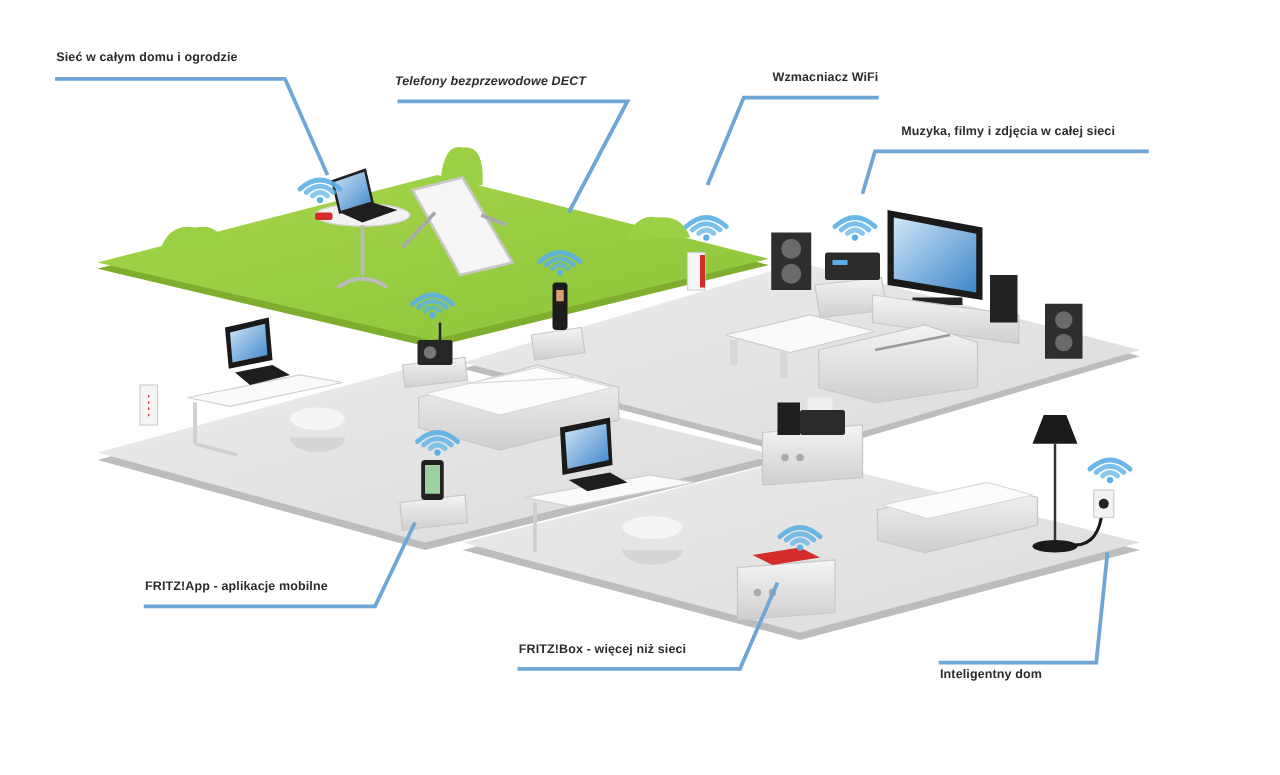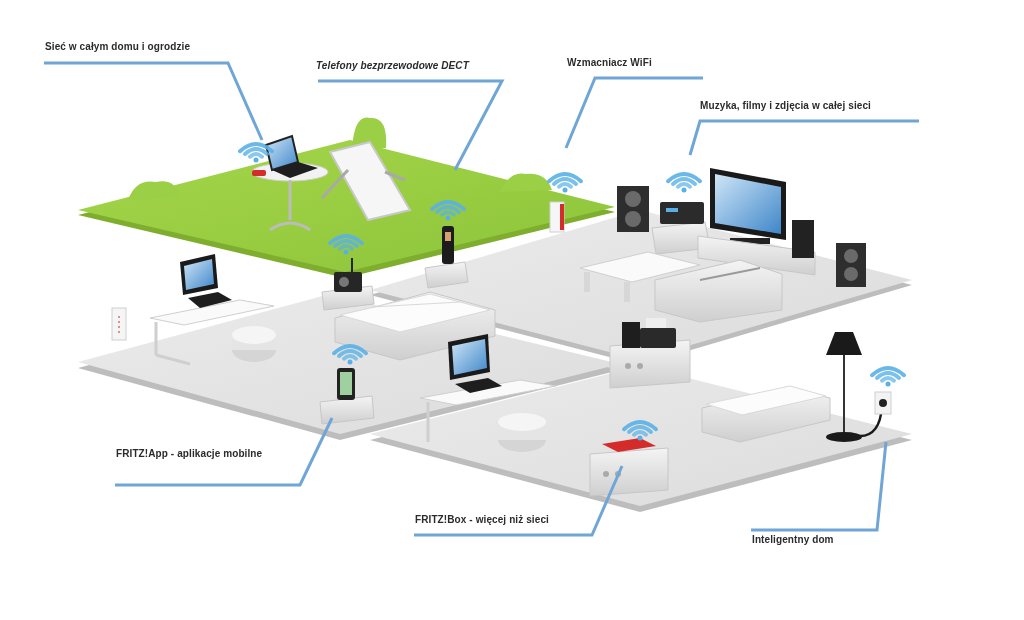--- a/index.html
+++ b/index.html
@@ -246,17 +246,17 @@
     <polyline points="703,78 595,78 566,148"></polyline>
     <polyline points="919,121 700,121 690,155"></polyline>
     <polyline points="115,485 300,485 332,418"></polyline>
     <polyline points="414,535 592,535 622,466"></polyline>
     <polyline points="751,530 877,530 886,442"></polyline>
   </g>
 </svg>
 
 <div class="lbl" style="left:45px;top:41px;">Sieć w całym domu i ogrodzie</div>
 <div class="lbl" style="left:316px;top:60px;font-style:italic;">Telefony bezprzewodowe DECT</div>
-<div class="lbl" style="left:567px;top:57px;">Wzmacniacz WiFi</div>
-<div class="lbl" style="left:700px;top:100px;">Muzyka, filmy i zdjęcia w całej sieci</div>
-<div class="lbl" style="left:116px;top:448px;">FRITZ!App - aplikacje mobilne</div>
+<div class="lbl" style="left:618px;top:57px;">Wzmacniacz WiFi</div>
+<div class="lbl" style="left:721px;top:100px;">Muzyka, filmy i zdjęcia w całej sieci</div>
+<div class="lbl" style="left:116px;top:464px;">FRITZ!App - aplikacje mobilne</div>
 <div class="lbl" style="left:415px;top:514px;">FRITZ!Box - więcej niż sieci</div>
 <div class="lbl" style="left:752px;top:534px;">Inteligentny dom</div>
 
 </body></html>

